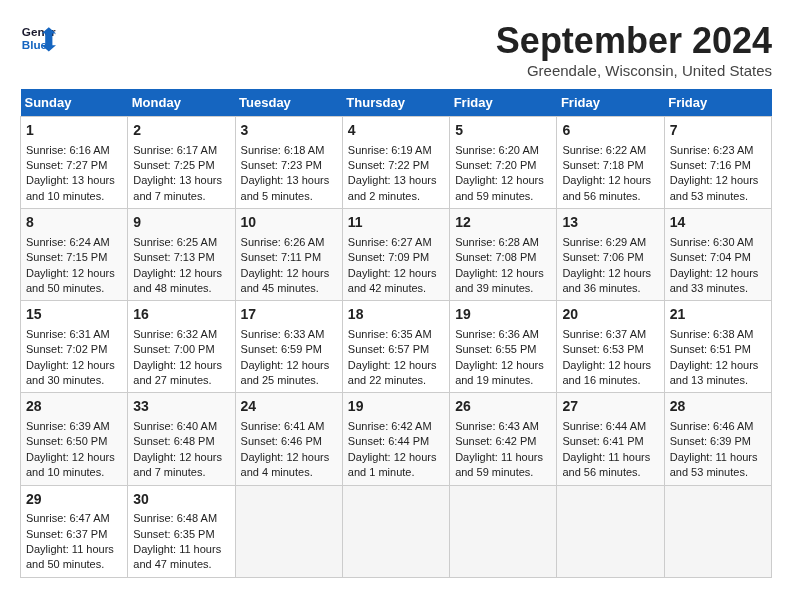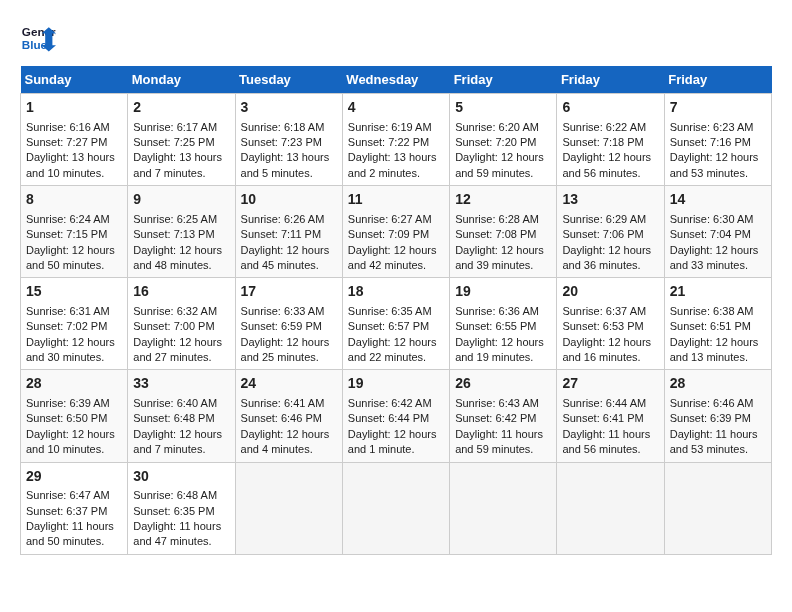--- a/index.html
+++ b/index.html
@@ -80,30 +80,32 @@
 
 <div class="header">
   <div class="logo">
     <svg class="logo-icon" viewBox="0 0 40 40">
       <text x="2" y="18" font-size="13" font-weight="bold" fill="#1a1a2e">General</text>
       <text x="2" y="32" font-size="13" font-weight="bold" fill="#1565c0">Blue</text>
       <polygon points="32,8 40,15 36,15 36,28 40,28 32,35 24,28 28,28 28,15 24,15" fill="#1565c0"></polygon>
     </svg>
   </div>
   <div class="title-block">
+    <div class="month-title">September 2024</div>
+    <div class="location">Greendale, Wisconsin, United States</div>
   </div>
 </div>
 
 <table>
   <thead>
     <tr id="header-row">
         <th>Sunday</th>
         <th>Monday</th>
         <th>Tuesday</th>
-        <th>Wednesday</th>
+        <th>Thursday</th>
         <th>Friday</th>
         <th>Friday</th>
         <th>Friday</th>
       </tr>
   </thead>
   <tbody id="calendar-body">
       <tr>
         <td><span class="day-num">1</span>Sunrise: 6:16 AM<br>Sunset: 7:27 PM<br>Daylight: 13 hours<br>and 10 minutes.<br></td>
         <td><span class="day-num">2</span>Sunrise: 6:17 AM<br>Sunset: 7:25 PM<br>Daylight: 13 hours<br>and 7 minutes.<br></td>
         <td><span class="day-num">3</span>Sunrise: 6:18 AM<br>Sunset: 7:23 PM<br>Daylight: 13 hours<br>and 5 minutes.<br></td>

